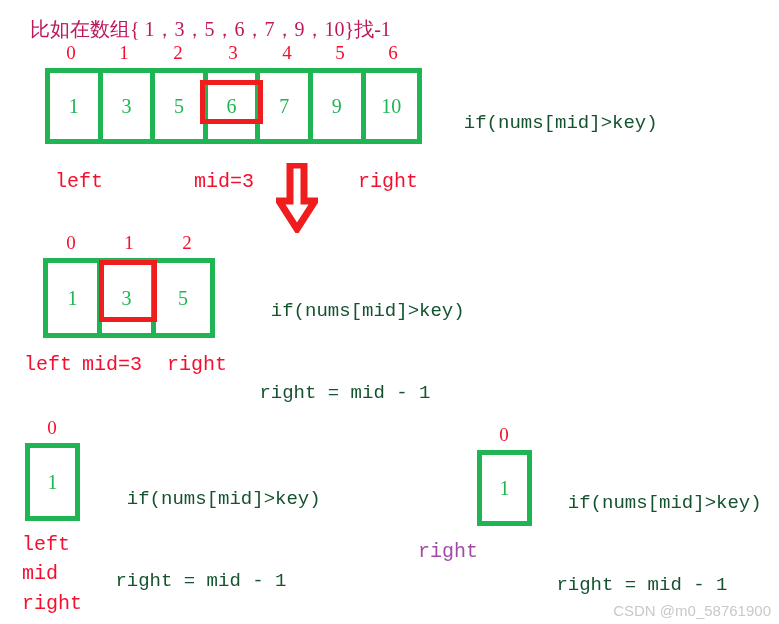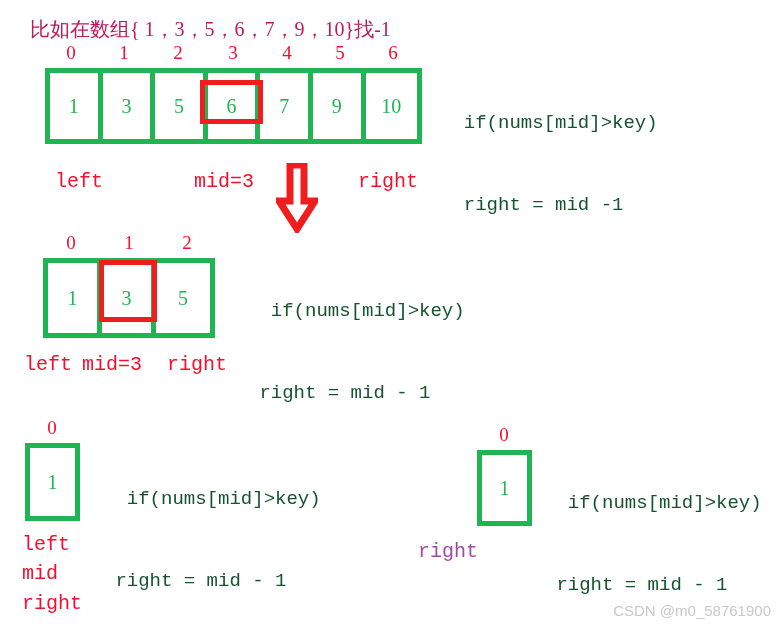--- a/index.html
+++ b/index.html
@@ -134,21 +134,20 @@
 
   <div class="hl-box" style="left:155px; top:12px; width:63px; height:44px;"></div>
 </div>
 
 <div class="lbl-red" style="left:55px;  top:170px;">left</div>
 <div class="lbl-red" style="left:194px; top:170px;">mid=3</div>
 <div class="lbl-red" style="left:358px; top:170px;">right</div>
 
 <div class="code" style="left:441px; top:82px;">
   <span>if(nums[mid]&gt;key)</span><br>
-  <span class="ln2">  right = mid -1</span>
 </div>
 
 <svg id="arrow-down" class="abs" viewBox="0 0 42 70">
   <path d="M14 2 L28 2 L28 38 L39 38 L21 66 L3 38 L14 38 Z" fill="none" stroke="#ef1d1d" stroke-width="7" stroke-linejoin="miter"></path>
 </svg>
 
 <div class="array-wrap" id="step2" style="left:43px; top:258px;">
 
   <div class="idx" style="left:28px;  top:-26px;">0</div>
   <div class="idx" style="left:86px;  top:-26px;">1</div>

